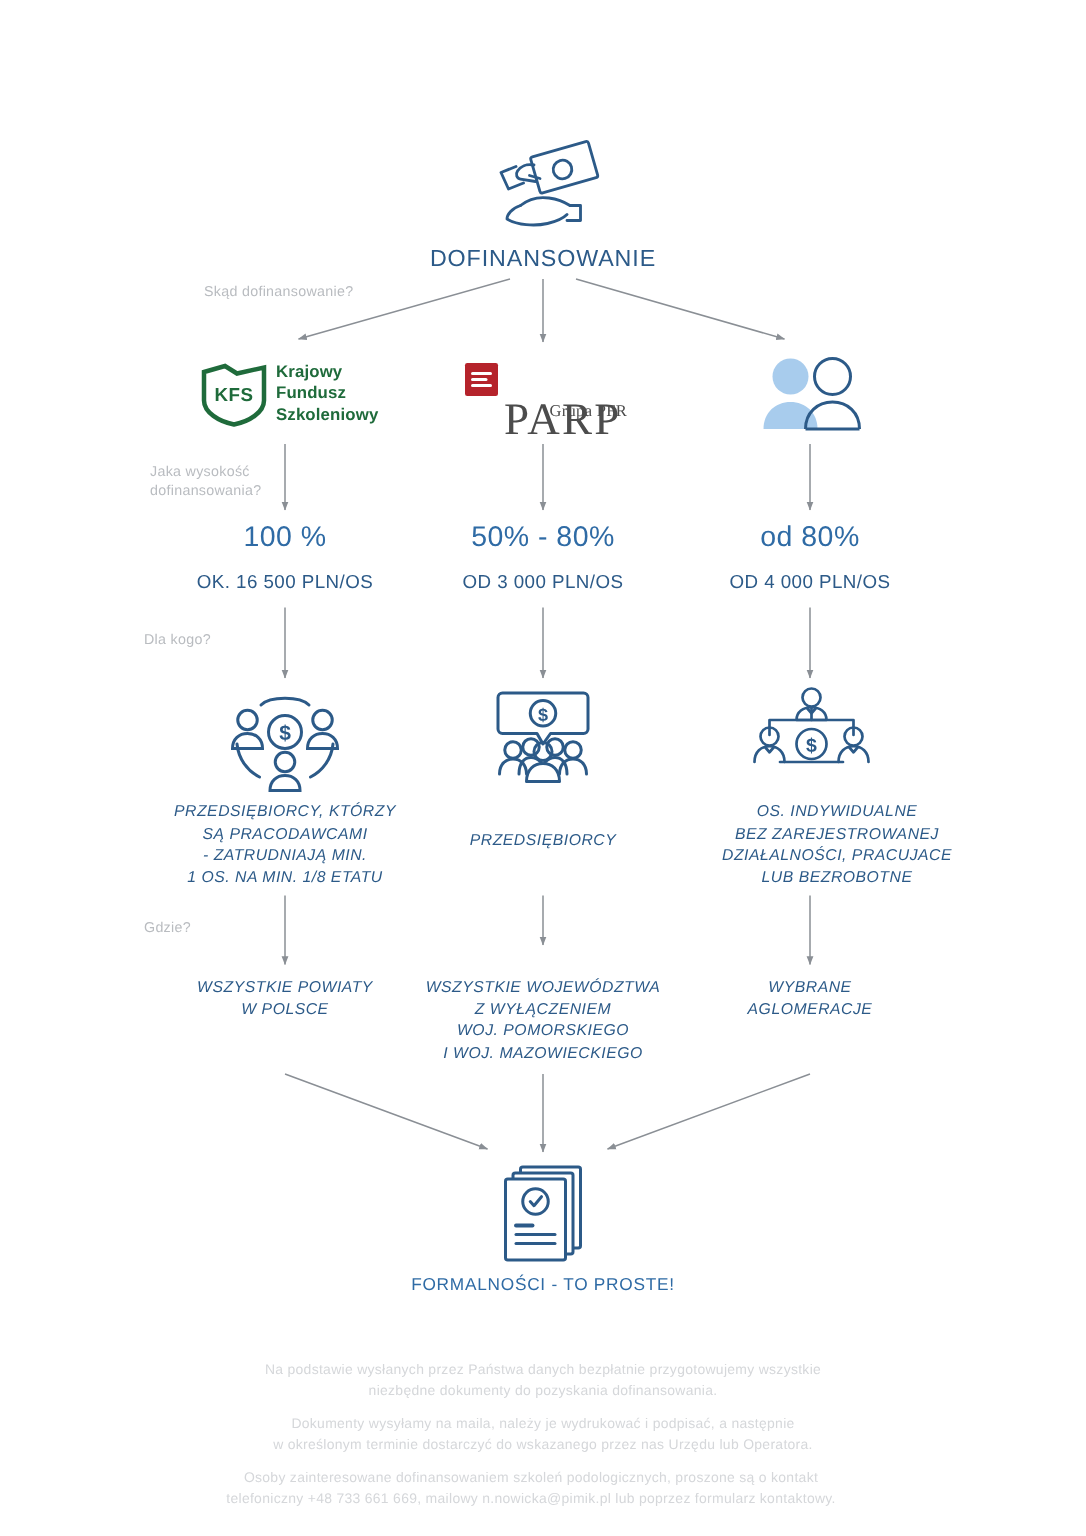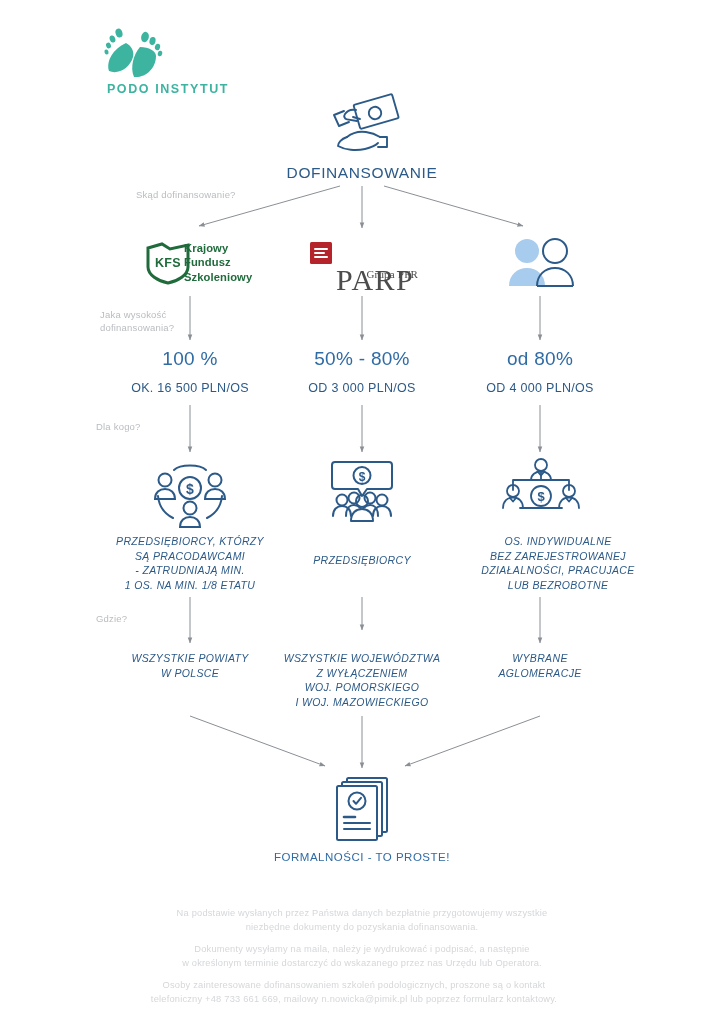--- a/index.html
+++ b/index.html
@@ -108,43 +108,20 @@
     font-size: 11px; color: #4c4c4c; letter-spacing: .2px;
   }
 
   svg { display: block; overflow: visible; }
 </style>
 </head>
 <body>
 
 <div class="page">
 
-  <div class="abs" id="logo">
-    <div class="logo-mark">
-      <svg width="84" height="56" viewBox="0 0 84 56">
-        <g fill="#3cb4a0">
-
-          <ellipse cx="19" cy="9" rx="3.4" ry="4.6" transform="rotate(-18 19 9)"></ellipse>
-          <ellipse cx="12.5" cy="15" rx="2.8" ry="3.6" transform="rotate(-18 12.5 15)"></ellipse>
-          <ellipse cx="8.5" cy="21.5" rx="2.4" ry="3.0" transform="rotate(-18 8.5 21.5)"></ellipse>
-          <ellipse cx="6.5" cy="28" rx="2.0" ry="2.5" transform="rotate(-18 6.5 28)"></ellipse>
-
-          <path d="M26 19 C13 25 6 37 9 47 C18 51 30 44 33 33 C34.6 27.6 31.4 21.6 26 19 Z"></path>
-
-          <ellipse cx="45" cy="13" rx="3.8" ry="5.2" transform="rotate(14 45 13)"></ellipse>
-          <ellipse cx="52.5" cy="17" rx="3.0" ry="4.0" transform="rotate(14 52.5 17)"></ellipse>
-          <ellipse cx="57.5" cy="23" rx="2.6" ry="3.3" transform="rotate(14 57.5 23)"></ellipse>
-          <ellipse cx="60" cy="29.5" rx="2.2" ry="2.8" transform="rotate(14 60 29.5)"></ellipse>
-
-          <path d="M40 23 C33 31 30 44 34 53 C46 54 56 44 56 32 C56 27 49 23 40 23 Z"></path>
-        </g>
-      </svg>
-    </div>
-    <div class="logo-text">PODO INSTYTUT</div>
-  </div>
 
   <div class="abs" style="left:320px; top:96px; width:84px; height:60px;">
     <svg width="84" height="60" viewBox="0 0 84 60" fill="none" stroke="#2c5a88" stroke-width="1.9" stroke-linejoin="round" stroke-linecap="round">
 
       <rect x="36" y="3" width="40" height="25" rx="1.5" transform="rotate(-16 56 15)"></rect>
       <circle cx="55" cy="17" r="6.2" transform="rotate(-16 55 17)"></circle>
 
       <path d="M36 14 C31 13 27 15 25 18 C23.5 20.2 24.5 23 27 23.4 L37 25"></path>
       <path d="M24 15 L14 19 L19 30 L29 26"></path>
       <path d="M33 21 L40 23"></path>
@@ -188,21 +165,21 @@
     </g>
   </svg>
 
   <div class="abs q-label" style="left:136px; top:188px;">Skąd dofinansowanie?</div>
   <div class="abs q-label" style="left:100px; top:308px;">Jaka wysokość
 dofinansowania?</div>
   <div class="abs q-label" style="left:96px; top:420px;">Dla kogo?</div>
   <div class="abs q-label" style="left:96px; top:612px;">Gdzie?</div>
 
   <div class="abs" id="kfs">
-    <div class="abs" style="left:12px; top:0;text-align:center;">
+    <div class="abs" style="left:0; top:0;text-align:center;">
       <svg width="48" height="46" viewBox="0 0 48 46" fill="none" stroke="#1f6b3b" stroke-width="3">
         <path d="M4 8 L18 4 L26 9 L44 5 L44 27 C44 35 34 41 24 43 C14 41 4 35 4 27 Z"></path>
       </svg>
       <div class="abs" style="left:0; top:0; width:48px; height:46px; display:flex; align-items:center; justify-content:center; font-size:12.5px; font-weight:700; color:#1f6b3b; letter-spacing:.3px;">KFS</div>
     </div>
     <div class="kfs-words">Krajowy
 Fundusz
 Szkoleniowy</div>
   </div>
 

